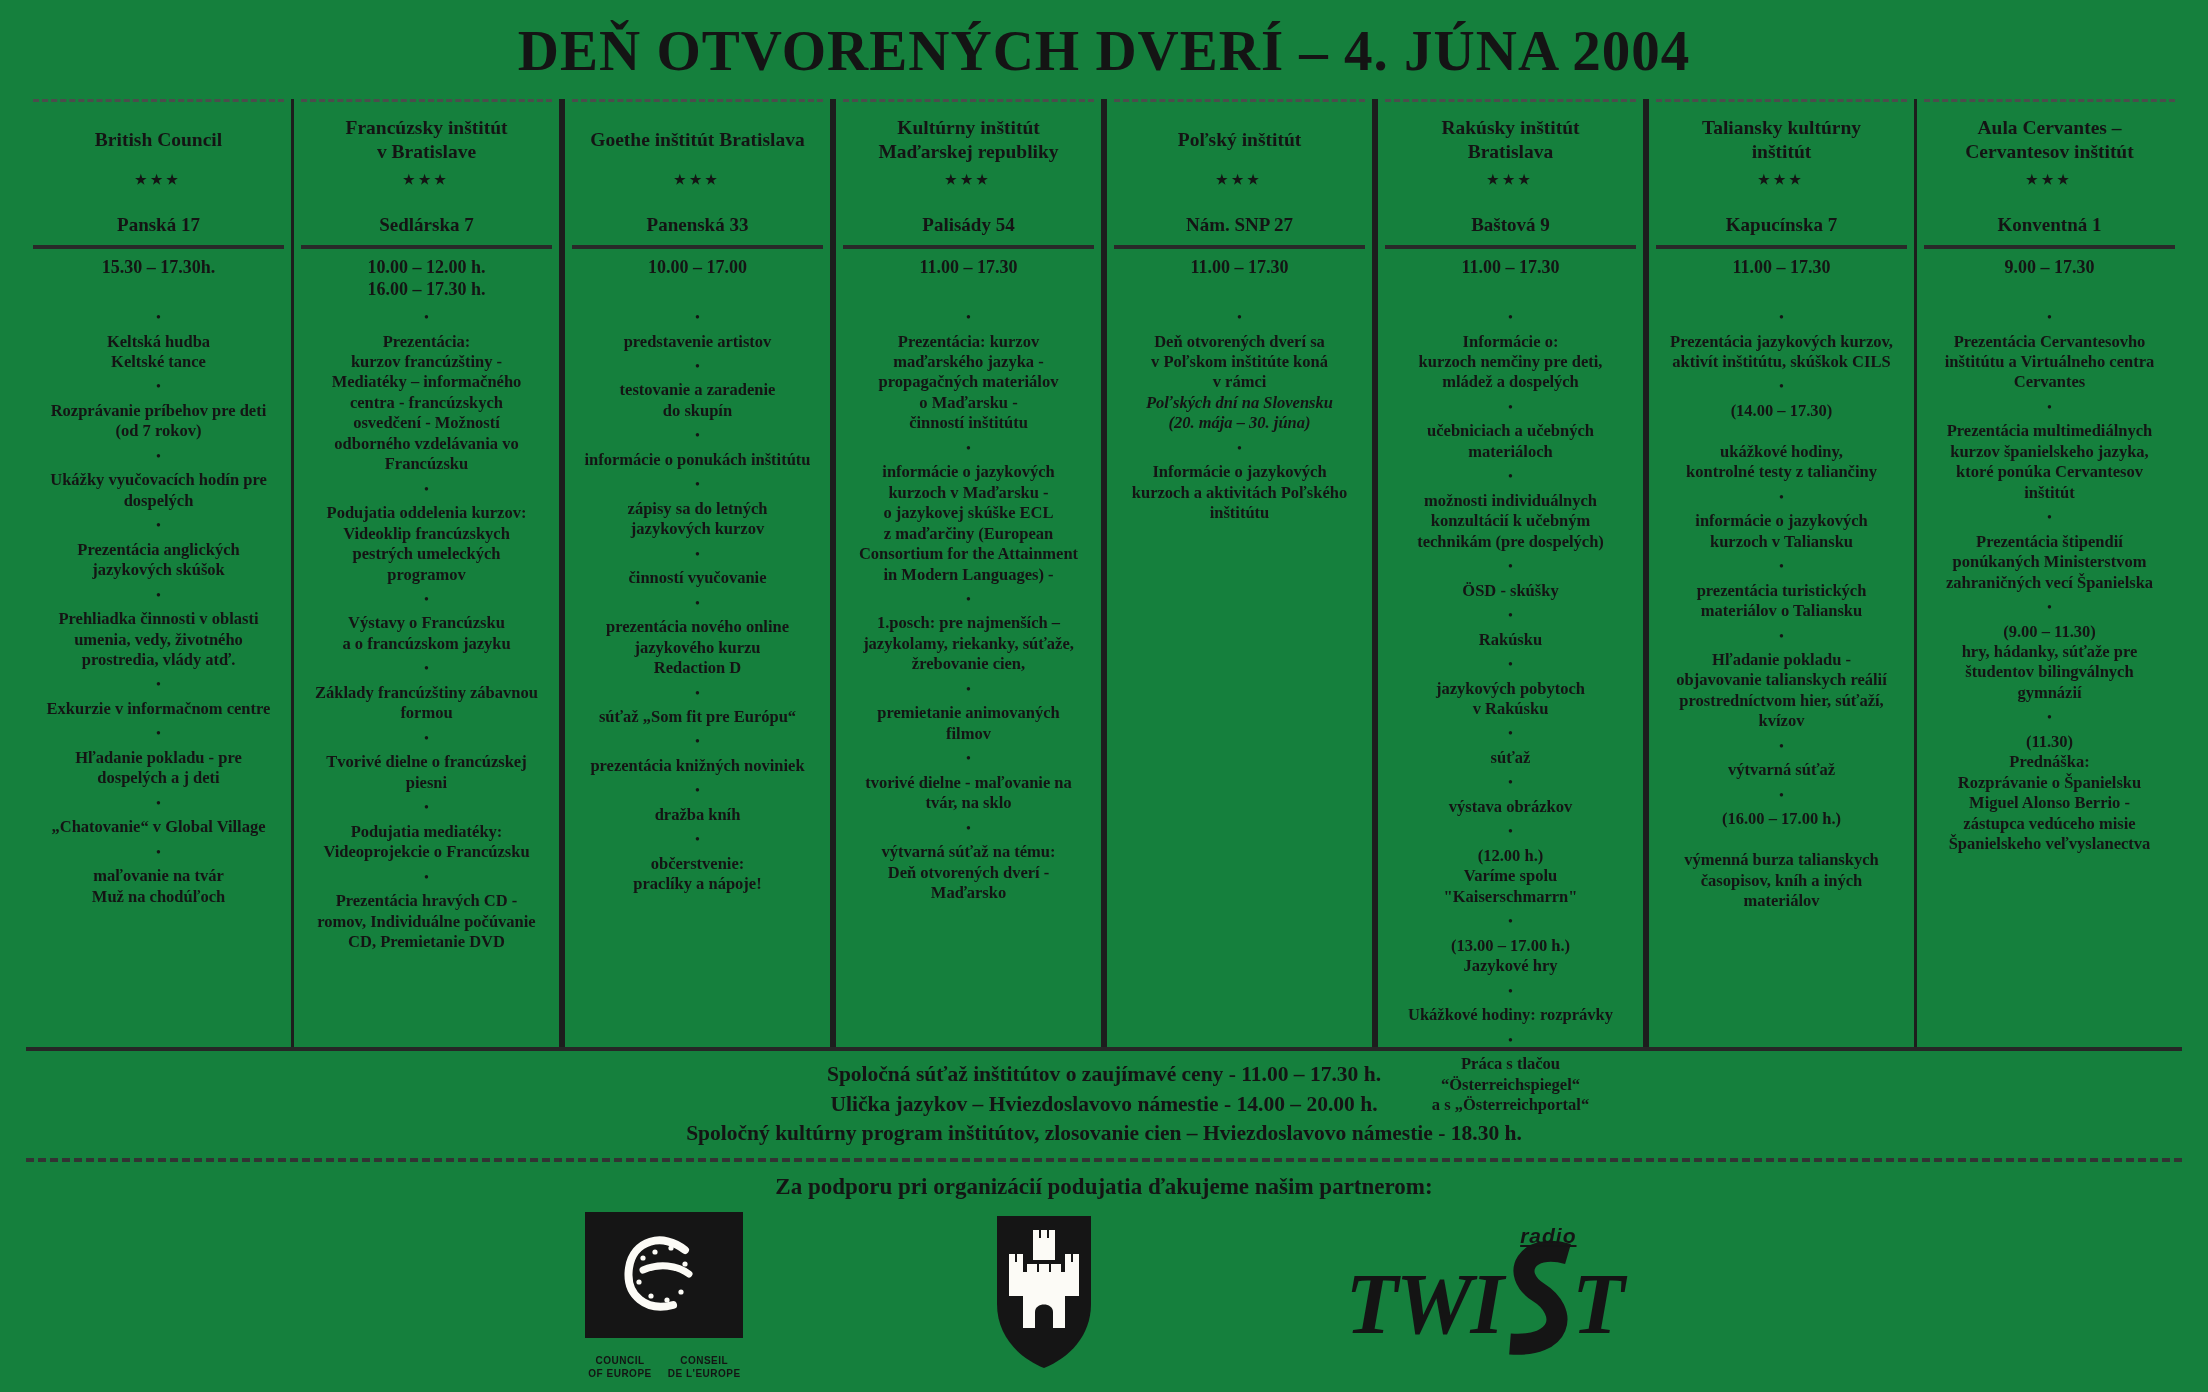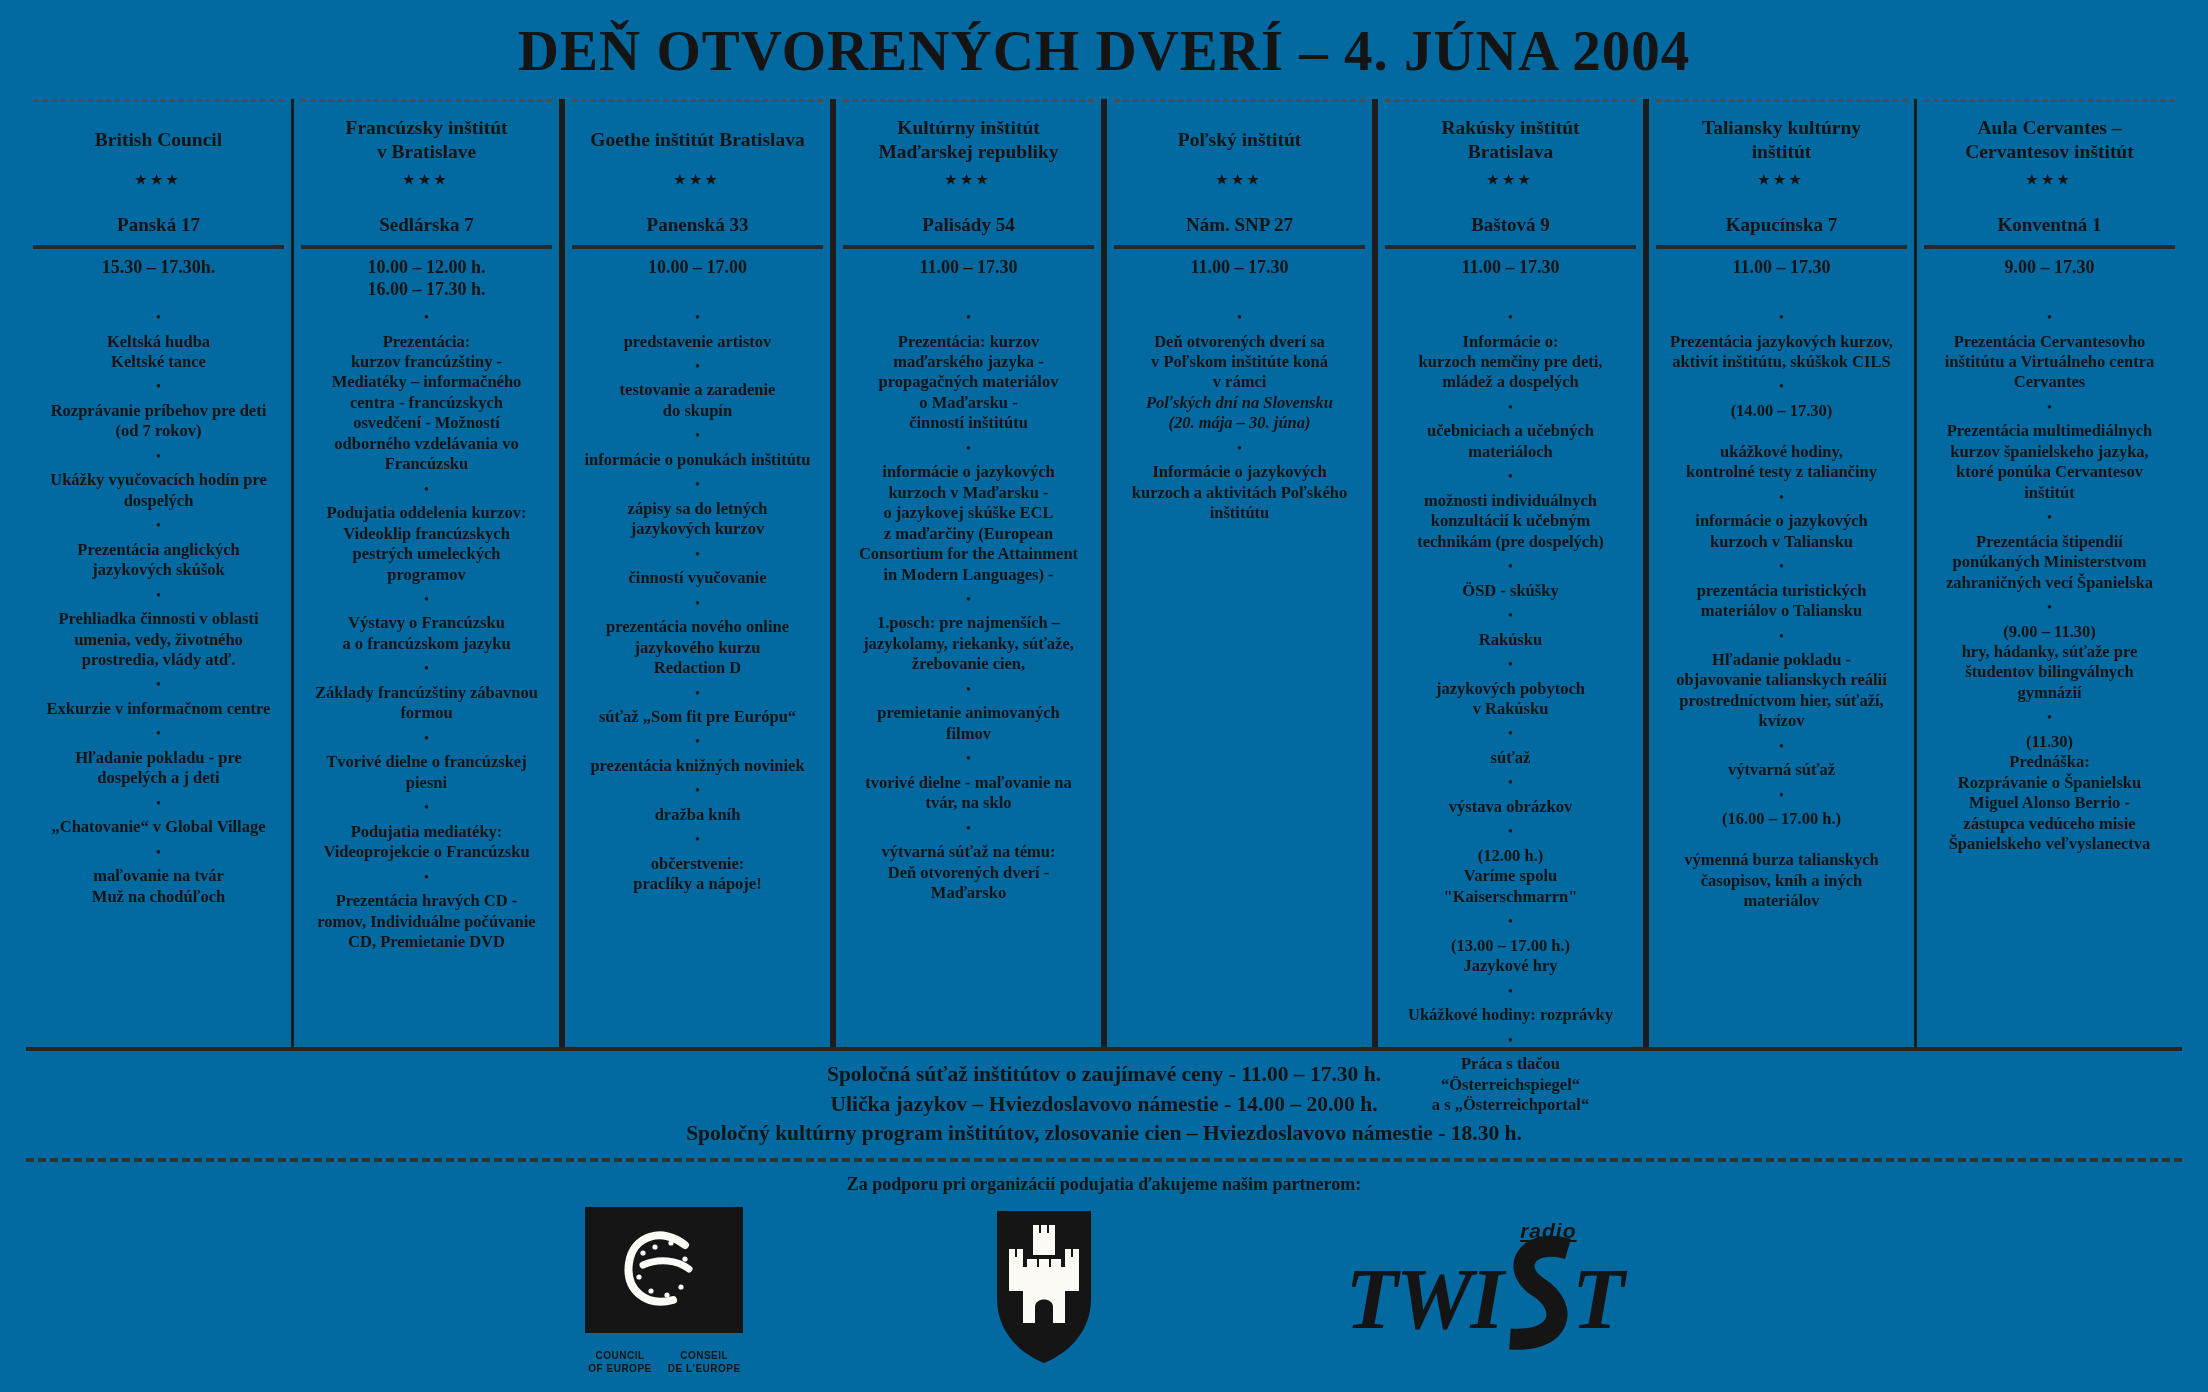--- a/index.html
+++ b/index.html
@@ -1,17 +1,17 @@
 <!DOCTYPE html>
 <html><head>
 <meta charset="utf-8">
 <style>
   html,body{margin:0;padding:0;background:#e8e8e4;}
   .page{
-    width:2208px;height:1392px;background:#0369a1;
+    width:2208px;height:1392px;background:#15803d;
     font-family:"Liberation Serif","DejaVu Serif",serif;color:#141414;
     overflow:hidden;position:relative;box-sizing:border-box;
   }
   .title{
     text-align:center;padding-top:18px;font-size:57px;font-weight:bold;
     letter-spacing:1px;white-space:nowrap;
   }
   .columns{
     display:flex;margin:16px 26px 0;height:948px;
     border-bottom:4px solid #262626;align-items:stretch;
@@ -35,21 +35,21 @@
   .col-time{font-size:18px;padding:7px 0 0;min-height:54px;white-space:pre-line;box-sizing:border-box;}
   .col-items{display:block;}
   .event-item{white-space:pre-line;}
   .event-item em{font-style:italic;}
   .bullet{font-size:12.5px;line-height:1;margin:8px 0;}
   .footer-lines{
     text-align:center;font-weight:bold;font-size:21.5px;line-height:1.38;
     padding:9px 0 9px;margin:0 26px;border-bottom:4px dashed #333;
   }
   .footer-line{white-space:nowrap;}
-  .partners-heading{text-align:center;font-weight:bold;font-size:18px;padding:12px 0 4px;}
+  .partners-heading{text-align:center;font-weight:bold;font-size:23px;padding:12px 0 4px;}
   .logos{
     display:flex;justify-content:center;align-items:flex-start;gap:250px;
     height:186px;margin-top:8px;
   }
   .logo-block{display:flex;flex-direction:column;align-items:center;gap:7px;}
   .coe-caption{
     display:flex;gap:16px;margin-top:5px;font-family:"Liberation Sans",sans-serif;
     font-size:10px;font-weight:bold;letter-spacing:.5px;text-align:center;
     white-space:pre-line;line-height:1.3;
   }

